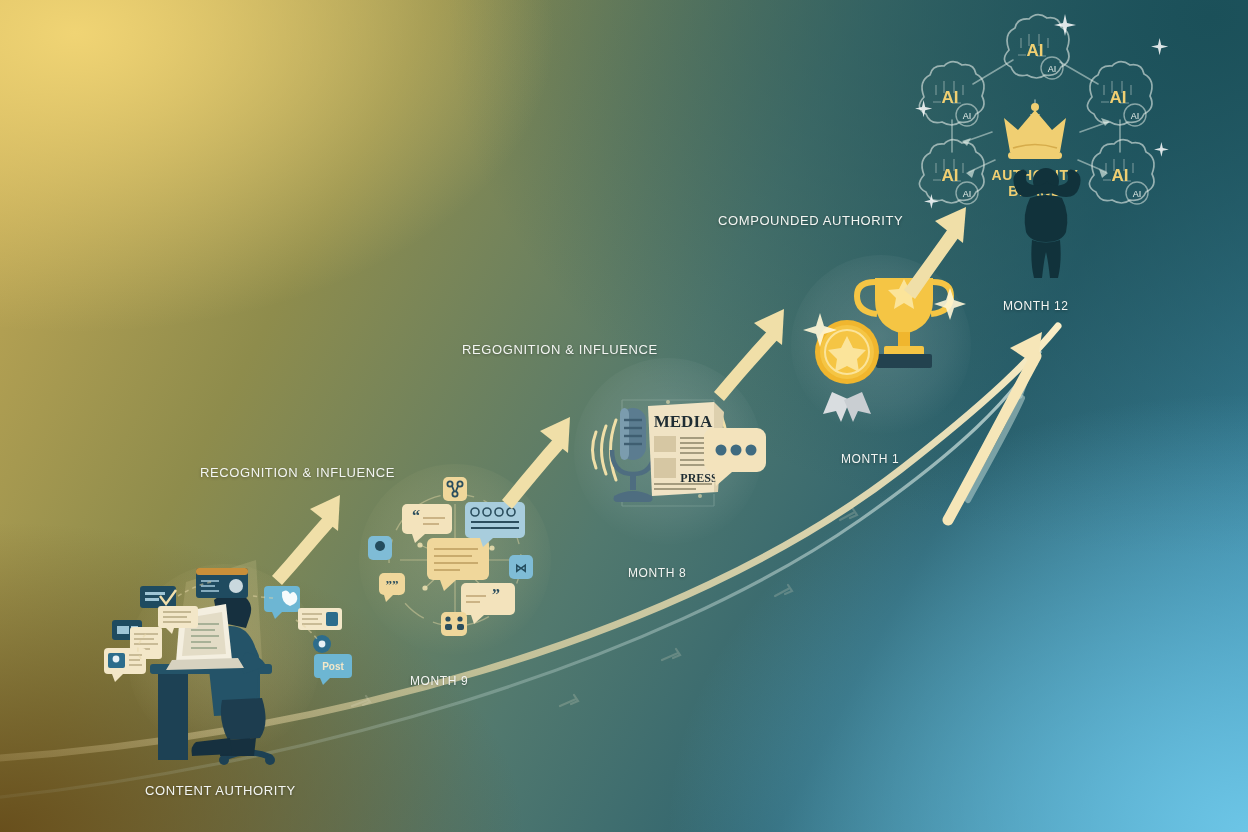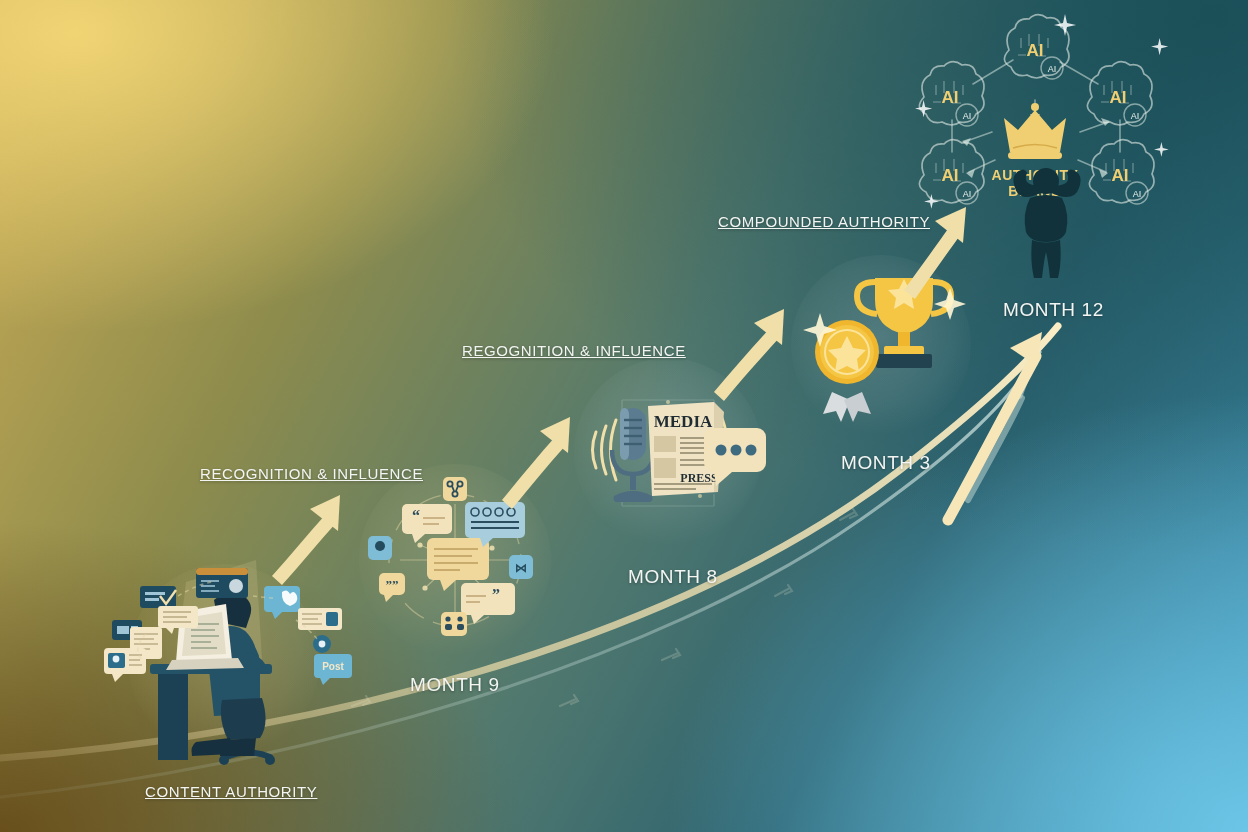--- a/index.html
+++ b/index.html
@@ -8,22 +8,22 @@
     position:relative;width:1248px;height:832px;overflow:hidden;
     background:
       radial-gradient(ellipse 62% 58% at 6% 4%,   rgba(240,212,116,1.0) 0%, rgba(240,212,116,0.0) 62%),
       radial-gradient(ellipse 70% 62% at 0% 100%, rgba(104,79,28,1.0) 0%, rgba(104,79,28,0.0) 60%),
       radial-gradient(ellipse 75% 85% at 100% 100%, rgba(108,197,230,1.0) 0%, rgba(108,197,230,0.0) 62%),
       radial-gradient(ellipse 85% 90% at 97% 2%,  rgba(27,80,89,1.0) 0%, rgba(27,80,89,0.0) 72%),
       linear-gradient(118deg,#c9ac56 0%,#8e8c4c 26%,#52796e 52%,#2d6370 72%,#3f93b5 100%);
   }
   .lbl{position:absolute;color:#f3f5f2;letter-spacing:.6px;white-space:nowrap;
        text-shadow:0 1px 3px rgba(0,0,0,.32);}
-  .lbl-stage{font-size:15px;text-decoration:underline;}
-  .lbl-month{font-size:19px;}
+  .lbl-stage{font-size:13px;}
+  .lbl-month{font-size:12px;}
   svg.layer{position:absolute;left:0;top:0;width:1248px;height:832px;overflow:visible;}
   .noclick{pointer-events:none;}
 </style>
 </head>
 <body>
 
 <div id="stage">
 
   <svg class="layer noclick" viewBox="0 0 1248 832">
     <defs>
@@ -504,16 +504,16 @@
     </g>
   </svg>
 
   <div class="lbl lbl-stage" style="left:145px;top:783px;">CONTENT AUTHORITY</div>
   <div class="lbl lbl-stage" style="left:200px;top:465px;">RECOGNITION &amp; INFLUENCE</div>
   <div class="lbl lbl-stage" style="left:462px;top:342px;">REGOGNITION &amp; INFLUENCE</div>
   <div class="lbl lbl-stage" style="left:718px;top:213px;">COMPOUNDED AUTHORITY</div>
 
   <div class="lbl lbl-month" style="left:410px;top:674px;">MONTH 9</div>
   <div class="lbl lbl-month" style="left:628px;top:566px;">MONTH 8</div>
-  <div class="lbl lbl-month" style="left:841px;top:452px;">MONTH 3</div>
+  <div class="lbl lbl-month" style="left:841px;top:452px;">MONTH 1</div>
   <div class="lbl lbl-month" style="left:1003px;top:299px;">MONTH 12</div>
 
 </div>
 
 </body></html>

